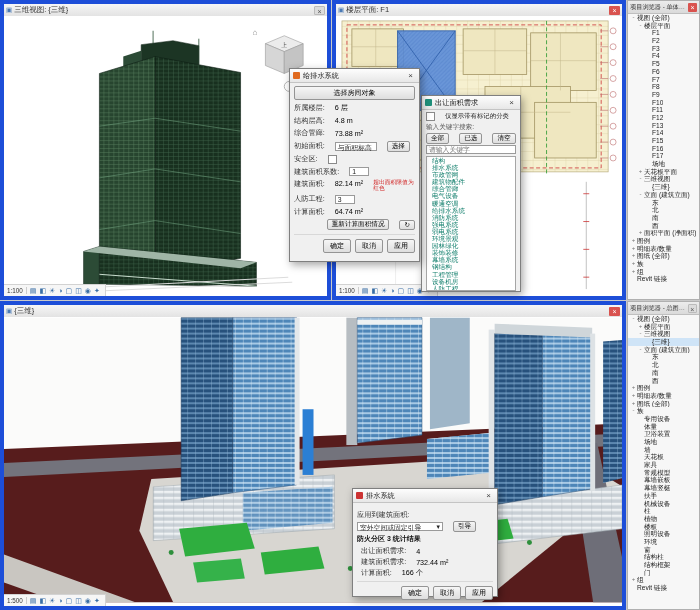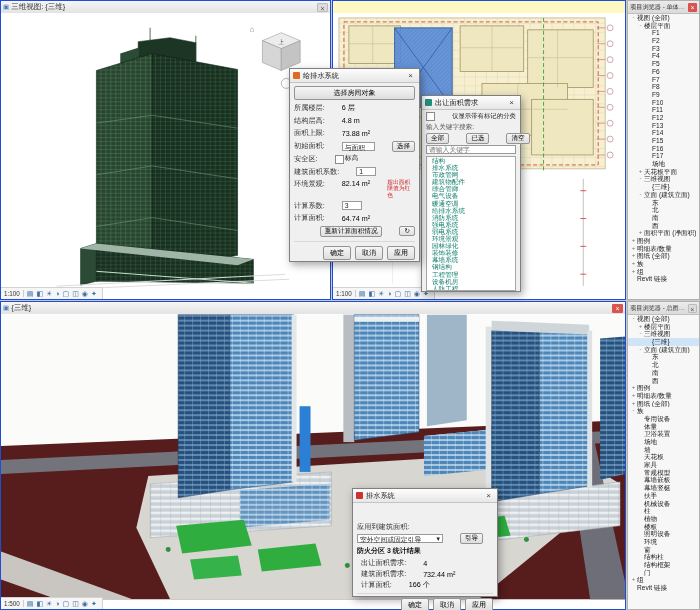--- a/index.html
+++ b/index.html
@@ -1,19 +1,19 @@
 <!DOCTYPE html>
 <html><head>
 <meta charset="utf-8">
 <style>
   html,body{margin:0;padding:0}
   body{width:700px;height:610px;position:relative;background:#c9c9c9;
        font-family:"Liberation Sans","DejaVu Sans",sans-serif;overflow:hidden;
        -webkit-font-smoothing:antialiased}
-  .vp{position:absolute;background:#fef9c3;border:1px solid #1d4ed8;box-sizing:border-box;overflow:hidden}
+  .vp{position:absolute;background:#3b82f6;border:4px solid #1d4ed8;box-sizing:border-box;overflow:hidden}
   .vp-title{height:12px;display:flex;align-items:center;gap:2px;padding:0 2px;
             background:linear-gradient(#f6f6f6,#e3e3e3);border-bottom:1px solid #bcbcbc;
             font-size:7.5px;color:#333;white-space:nowrap}
   .vicon{font-size:6.5px;color:#4a7ab5}
   .vtxt{overflow:hidden;text-overflow:ellipsis}
   .vclose{margin-left:auto;width:11px;height:9px;line-height:9px;text-align:center;
           font-size:7px;border-radius:1px;cursor:pointer}
   .vclose.red{background:#d9534f;color:#fff}
   .vclose.gray{background:#dcdcdc;color:#555;border:1px solid #bbb;box-sizing:border-box}
   .vp-canvas{position:absolute;top:12px;left:0;right:0;bottom:0;background:#fff}
@@ -34,21 +34,21 @@
   .trow .tg{width:7px;flex:0 0 auto;font-size:6px;color:#777;text-align:center}
   .trow .tl{overflow:hidden}
   .trow.sel{background:#cfe4f7}
   .dlg{position:absolute;background:#f0f0f0;border:1px solid #7f7f7f;
        box-shadow:2px 3px 8px rgba(0,0,0,.35);font-size:7.2px;color:#222;box-sizing:border-box}
   .dlg-title{height:13px;display:flex;align-items:center;gap:3px;padding:0 3px;
              background:linear-gradient(#fdfdfd,#e7e7e7);border-bottom:1px solid #c4c4c4;font-size:7.2px}
   .dlg-ico{width:7px;height:7px;border-radius:1px;flex:0 0 auto}
   .ico-orange{background:#e06a1f}.ico-teal{background:#1f8f7a}.ico-red{background:#cc3333}
   .dlg-x{margin-left:auto;width:11px;text-align:center;color:#444;cursor:pointer;font-size:8px}
-  .frow{display:flex;align-items:center;margin:2.5px 4px;gap:17px;min-height:9px}
+  .frow{display:flex;align-items:center;margin:2.5px 4px;gap:10px;min-height:9px}
   .flabel{color:#333;flex:0 0 auto}
   .fval{color:#000}
   .fin{background:#fff;border:1px solid #9a9a9a;height:9px;font-size:6.8px;padding:0 2px;
        font-family:inherit;box-sizing:border-box}
   .btn{background:linear-gradient(#f6f6f6,#dedede);border:1px solid #949494;border-radius:2px;
        font-size:7px;padding:1px 6px;font-family:inherit;cursor:pointer;white-space:nowrap}
   .btn.small{padding:0 4px;font-size:6.6px}
   .btn-row{display:flex;justify-content:flex-end;gap:4px;margin:4px 4px 3px;border-top:1px solid #d8d8d8;padding-top:4px}
   .warn{color:#d02020;font-size:5.8px;line-height:6.4px;flex:1;white-space:normal}
   .cb{width:7px;height:7px;background:#fff;border:1px solid #8a8a8a;display:inline-block;flex:0 0 auto;cursor:pointer}
@@ -110,20 +110,25 @@
     <span class="vb-i">☀</span>
     <span class="vb-i">◑</span>
     <span class="vb-i">▢</span>
     <span class="vb-i">◫</span>
     <span class="vb-i">◉</span>
     <span class="vb-i">✦</span>
   </div>
 </div>
 
 <div class="vp" id="vpplan" style="left:332px;top:0;width:294px;height:300px">
+  <div class="vp-title">
+    <span class="vicon">▣</span>
+    <span class="vtxt">楼层平面: F1</span>
+    <span class="vclose red">×</span>
+  </div>
   <div class="vp-canvas">
     <svg viewBox="0 0 294 277" width="292" height="277">
       <defs>
         <pattern id="pg" width="11" height="9" patternUnits="userSpaceOnUse">
           <rect width="11" height="9" fill="#f6f0d0"></rect>
             <path d="M0 .3h11M.3 0v9" stroke="#ddd3a6" stroke-width=".5"></path>
         </pattern>
         <pattern id="hatch" width="4" height="4" patternUnits="userSpaceOnUse">
           <path d="M0 4L4 0" stroke="#3f6fbf" stroke-width=".6"></path>
         </pattern>
@@ -647,43 +652,43 @@
   <button class="btn wide-btn">选择房间对象</button>
   <div class="frow">
       <span class="flabel">所属楼层:</span>
       <span class="fval">6 层</span>
     </div>
   <div class="frow">
       <span class="flabel">结构层高:</span>
       <span class="fval">4.8 m</span>
     </div>
   <div class="frow">
-      <span class="flabel">面积上限:</span>
+      <span class="flabel">综合管廊:</span>
       <span class="fval">73.88 m²</span>
     </div>
   <div class="frow">
     <span class="flabel">初始面积:</span>
     <span class="fin" style="width:42px">与面积标高</span>
     <button class="btn small">选择</button>
   </div>
   <div class="frow">
     <span class="flabel">安全区:</span>
     <span class="cb"></span>
   </div>
   <div class="frow">
     <span class="flabel">建筑面积系数:</span>
     <span class="fin" style="width:20px">1</span>
   </div>
   <div class="frow" style="align-items:flex-start">
-    <span class="flabel">环境景观:</span>
+    <span class="flabel">建筑面积:</span>
     <span class="fval">82.14 m²</span>
     <span class="warn">超出面积限值为红色</span>
   </div>
   <div class="frow">
-    <span class="flabel">计算系数:</span>
+    <span class="flabel">人防工程:</span>
     <span class="fin" style="width:20px">3</span>
   </div>
   <div class="frow">
     <span class="flabel">计算面积:</span>
     <span class="fval">64.74 m²</span>
   </div>
   <div class="frow" style="justify-content:flex-end">
     <button class="btn small">重新计算面积情况</button>
     <button class="btn small">↻</button>
   </div>
@@ -792,21 +797,21 @@
       </div>
     </div>
 </div>
 
 <div class="dlg" style="left:352px;top:488px;width:146px;height:109px;z-index:30">
   <div class="dlg-title">
     <span class="dlg-ico ico-red"></span>
     <span>排水系统</span>
     <span class="dlg-x">×</span>
   </div>
-  <div class="frow" style="margin:19px 4px 1px">
+  <div class="frow" style="margin:7px 4px 1px">
     <span class="flabel">应用到建筑面积:</span>
   </div>
   <div class="frow" style="margin:1px 4px">
     <span class="fin" style="width:86px;display:flex;justify-content:space-between">
       <span>室外空间或固定引导</span>
       <span>▾</span>
     </span>
     <button class="btn small">引导</button>
   </div>
   <div class="result-title">防火分区 3 统计结果</div>

